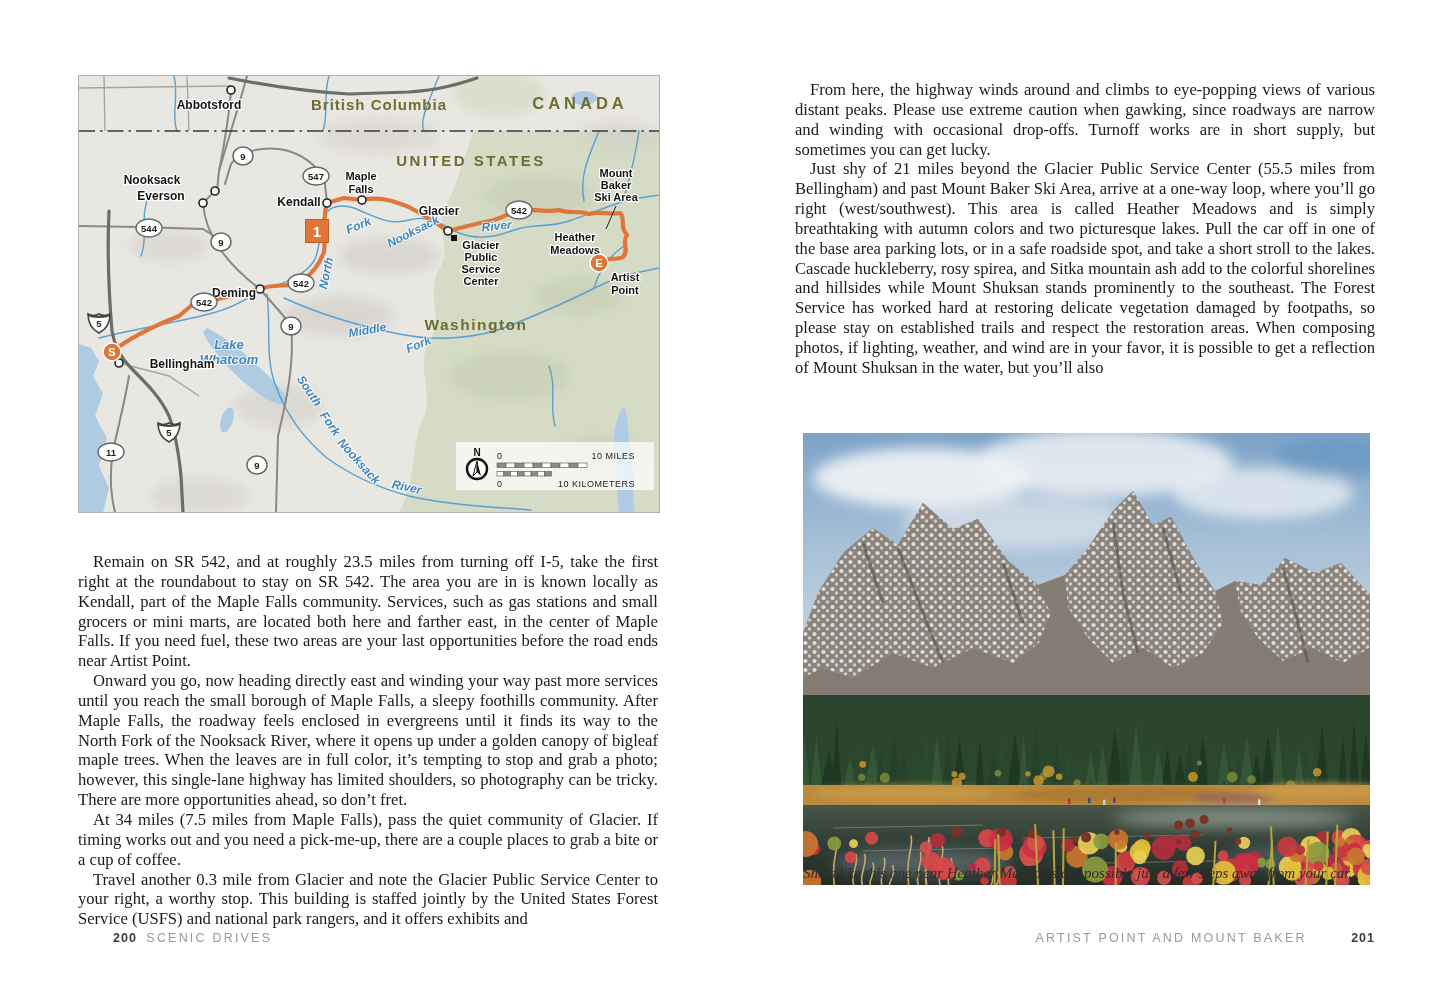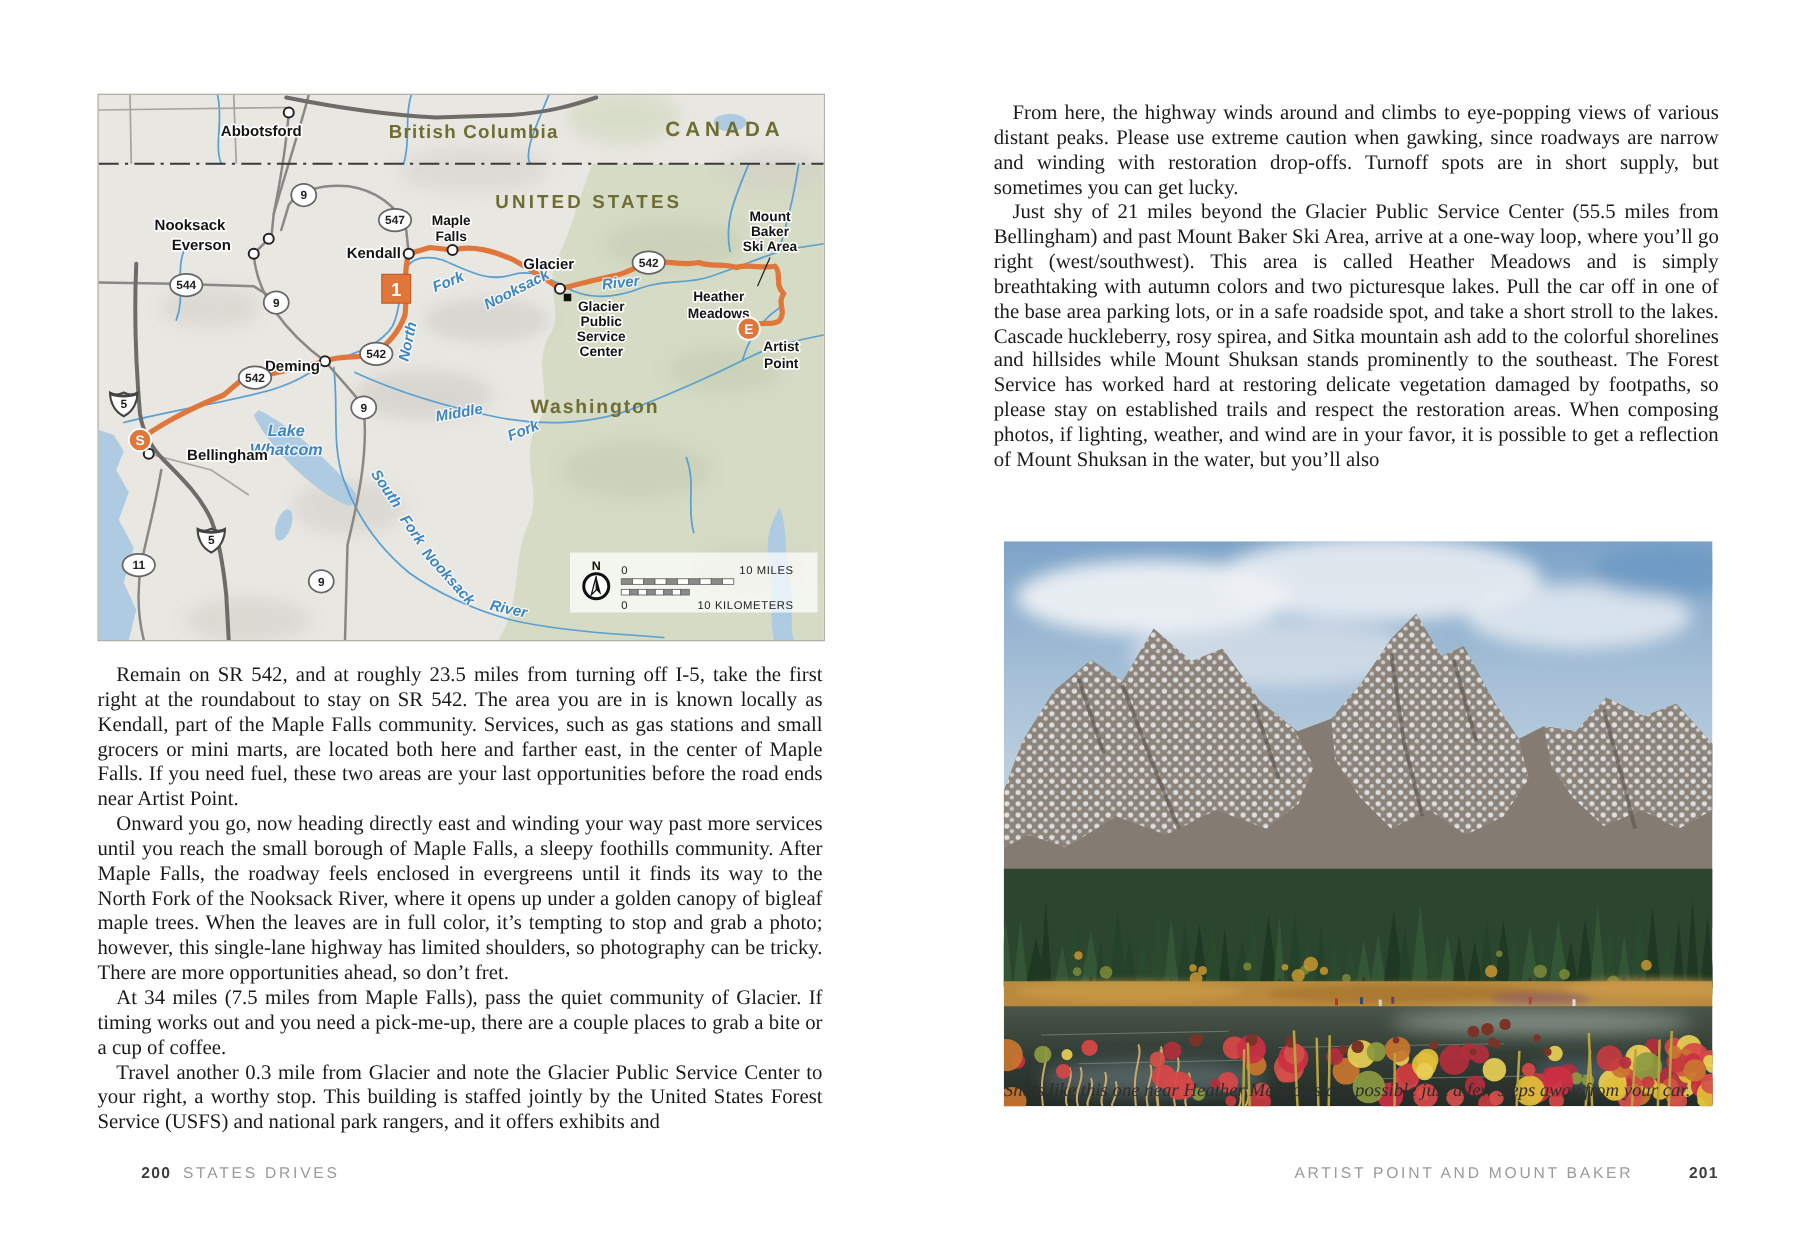--- a/index.html
+++ b/index.html
@@ -22,21 +22,21 @@
               paint-order:stroke;stroke:rgba(255,255,255,.75);stroke-width:2px;stroke-linejoin:round;}
   .shield-label{font-family:"Liberation Sans",sans-serif;font-weight:700;font-size:9.5px;fill:#222;}
   .marker-label{font-family:"Liberation Sans",sans-serif;font-weight:700;fill:#ffffff;}
   .scale-label{font-family:"Liberation Sans",sans-serif;font-size:9px;fill:#222;letter-spacing:.5px;}
   .north-label{font-family:"Liberation Sans",sans-serif;font-weight:700;font-size:10px;fill:#111;}
 
   
   .body-text{width:580px;font-size:16.6px;line-height:19.85px;text-align:justify;}
   .body-text p{margin:0;}
   .body-text p.indent{text-indent:15px;}
-  .left-text{left:78px;top:530px;}
+  .left-text{left:78px;top:552px;}
   .right-text{left:795px;top:80px;}
 
   
   .photo-figure{left:803px;top:433px;width:567px;height:452px;margin:0;}
   .photo-caption{left:803px;top:864px;width:567px;font-style:italic;font-size:15px;
                  line-height:19px;color:#2e2e2e;}
 
   
   .footer{top:931px;width:580px;font-family:"Liberation Sans",sans-serif;font-size:12.5px;}
   .footer-left{left:78px;text-align:left;}
@@ -250,25 +250,25 @@
 
 <div class="page-abs body-text left-text" id="left-paragraphs">
     <p class="indent">Remain on SR 542, and at roughly 23.5 miles from turning off I-5, take the first right at the roundabout to stay on SR 542. The area you are in is known locally as Kendall, part of the Maple Falls community. Services, such as gas stations and small grocers or mini marts, are located both here and farther east, in the center of Maple Falls. If you need fuel, these two areas are your last opportunities before the road ends near Artist Point.</p>
     <p class="indent">Onward you go, now heading directly east and winding your way past more services until you reach the small borough of Maple Falls, a sleepy foothills community. After Maple Falls, the roadway feels enclosed in evergreens until it finds its way to the North Fork of the Nooksack River, where it opens up under a golden canopy of bigleaf maple trees. When the leaves are in full color, it’s tempting to stop and grab a photo; however, this single-lane highway has limited shoulders, so photography can be tricky. There are more opportunities ahead, so don’t fret.</p>
     <p class="indent">At 34 miles (7.5 miles from Maple Falls), pass the quiet community of Glacier. If timing works out and you need a pick-me-up, there are a couple places to grab a bite or a cup of coffee.</p>
     <p class="indent">Travel another 0.3 mile from Glacier and note the Glacier Public Service Center to your right, a worthy stop. This building is staffed jointly by the United States Forest Service (USFS) and national park rangers, and it offers exhibits and</p>
   </div>
 
 <div class="page-abs footer footer-left">
   <span class="pagenum">200</span>
-  <span class="section">STATES DRIVES</span>
+  <span class="section">SCENIC DRIVES</span>
 </div>
 
 <div class="page-abs body-text right-text" id="right-paragraphs">
-    <p class="indent">From here, the highway winds around and climbs to eye-popping views of various distant peaks. Please use extreme caution when gawking, since roadways are narrow and winding with restoration drop-offs. Turnoff spots are in short supply, but sometimes you can get lucky.</p>
+    <p class="indent">From here, the highway winds around and climbs to eye-popping views of various distant peaks. Please use extreme caution when gawking, since roadways are narrow and winding with occasional drop-offs. Turnoff works are in short supply, but sometimes you can get lucky.</p>
     <p class="indent">Just shy of 21 miles beyond the Glacier Public Service Center (55.5 miles from Bellingham) and past Mount Baker Ski Area, arrive at a one-way loop, where you’ll go right (west/southwest). This area is called Heather Meadows and is simply breathtaking with autumn colors and two picturesque lakes. Pull the car off in one of the base area parking lots, or in a safe roadside spot, and take a short stroll to the lakes. Cascade huckleberry, rosy spirea, and Sitka mountain ash add to the colorful shorelines and hillsides while Mount Shuksan stands prominently to the southeast. The Forest Service has worked hard at restoring delicate vegetation damaged by footpaths, so please stay on established trails and respect the restoration areas. When composing photos, if lighting, weather, and wind are in your favor, it is possible to get a reflection of Mount Shuksan in the water, but you’ll also</p>
   </div>
 
 <figure class="page-abs photo-figure">
   <svg width="567" height="452" viewBox="0 0 567 452">
     <defs>
       <linearGradient id="skyG" x1="0" y1="0" x2="0" y2="1">
         <stop offset="0" stop-color="#7da3c8"></stop>
           <stop offset=".5" stop-color="#a9c2d8"></stop>
           <stop offset="1" stop-color="#cbd8e2"></stop>

